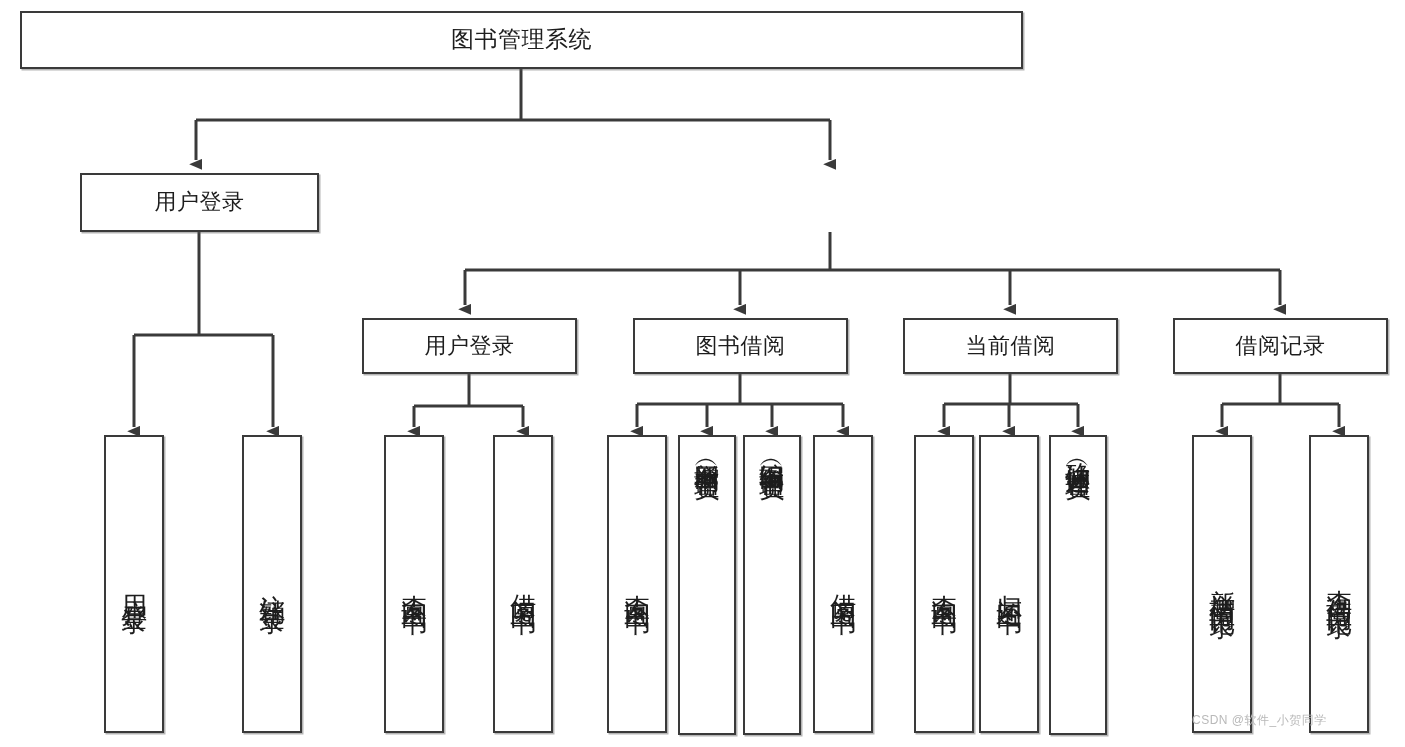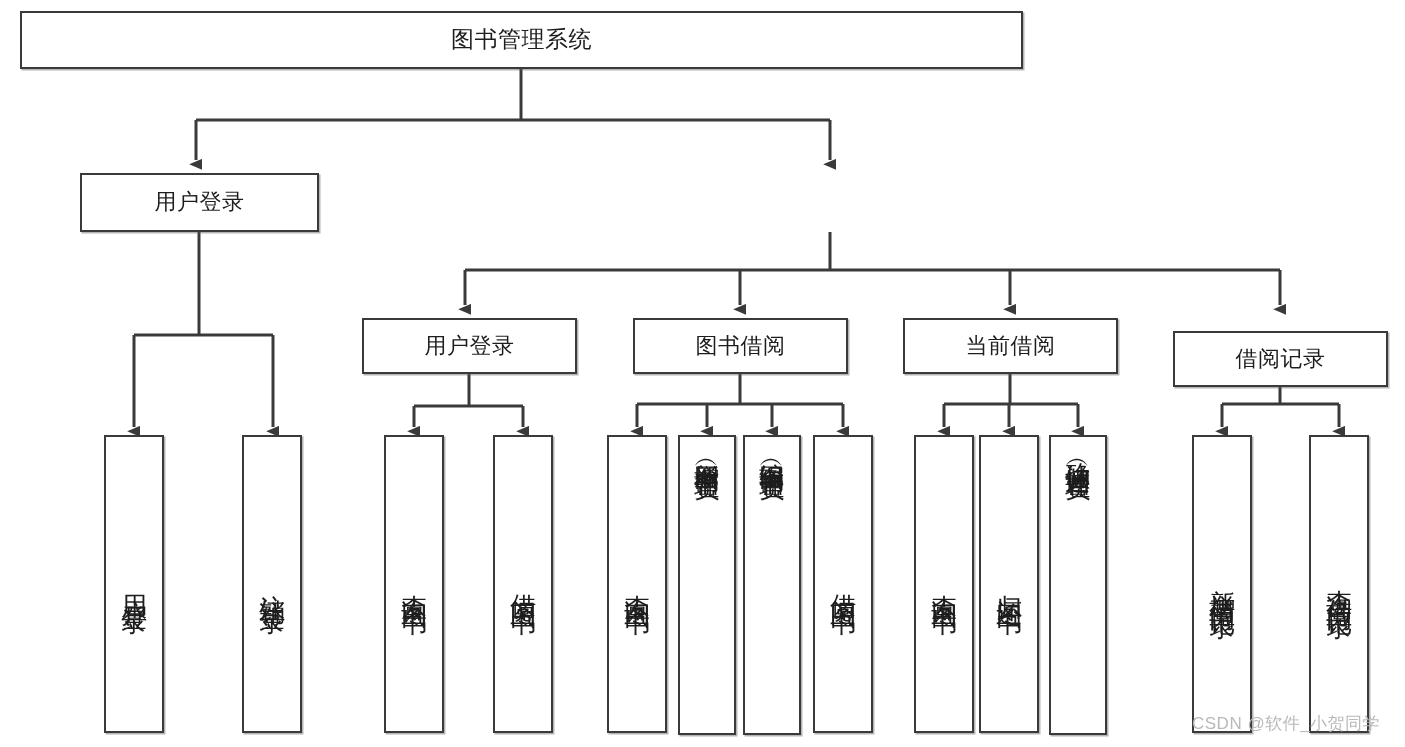--- a/index.html
+++ b/index.html
@@ -46,21 +46,21 @@
     letter-spacing:5px;
     white-space:pre;
     -webkit-writing-mode:vertical-rl;
   }
   .node.v.tall .lbl{font-size:25px;letter-spacing:2px;}
   .node.v.center{align-items:center;padding-top:0;}
 
   #watermark{
     position:absolute;
     left:1192px;top:712px;
-    font-size:17px;
+    font-size:12px;
     color:#b9b9b9;
     letter-spacing:0.5px;
     white-space:nowrap;
     font-family:"Liberation Sans","DejaVu Sans",sans-serif;
   }
 </style>
 </head>
 <body>
 
 <div id="canvas">
@@ -126,21 +126,21 @@
 
   <div class="node h" style="left:362px;top:318px;width:215px;height:56px;">
     <span class="lbl">用户登录</span>
   </div>
   <div class="node h" style="left:633px;top:318px;width:215px;height:56px;">
     <span class="lbl">图书借阅</span>
   </div>
   <div class="node h" style="left:903px;top:318px;width:215px;height:56px;">
     <span class="lbl">当前借阅</span>
   </div>
-  <div class="node h" style="left:1173px;top:331px;width:215px;height:56px;">
+  <div class="node h" style="left:1173px;top:318px;width:215px;height:56px;">
     <span class="lbl">借阅记录</span>
   </div>
 
   <div class="node v center" style="left:104px;top:435px;width:60px;height:298px;">
     <span class="lbl">用户登录</span>
   </div>
   <div class="node v center" style="left:242px;top:435px;width:60px;height:298px;">
     <span class="lbl">注销登录</span>
   </div>
 

